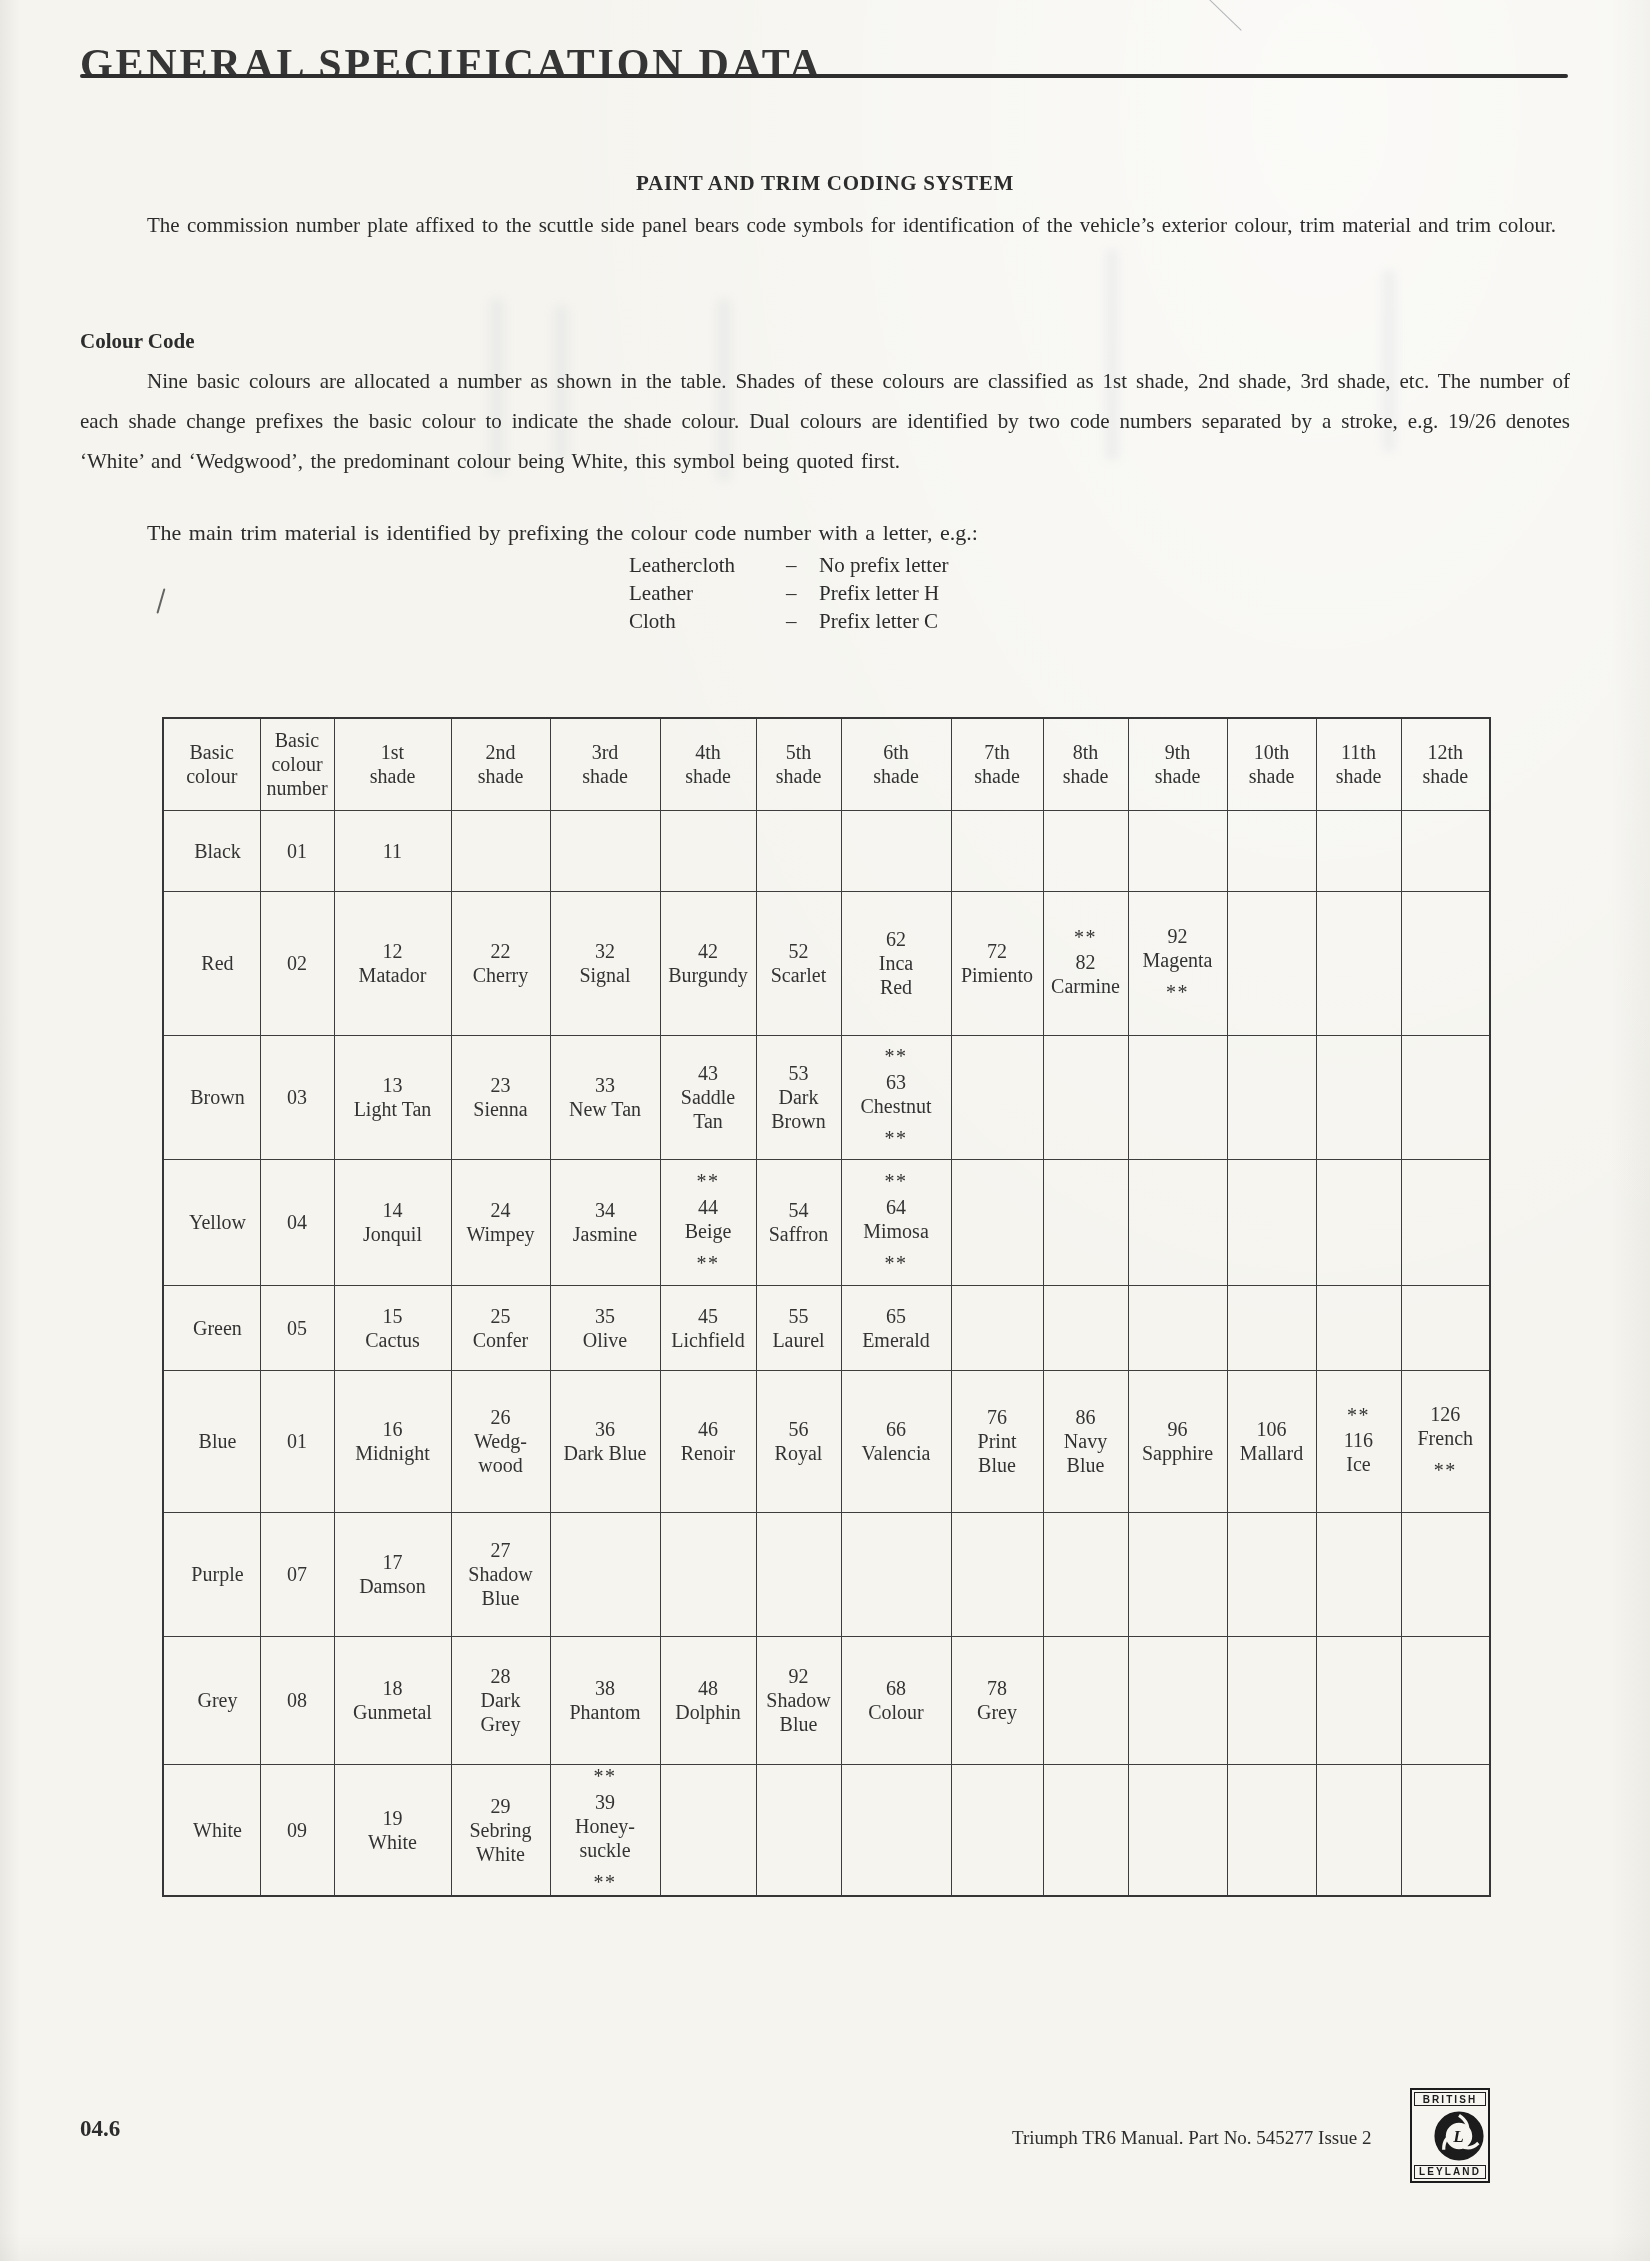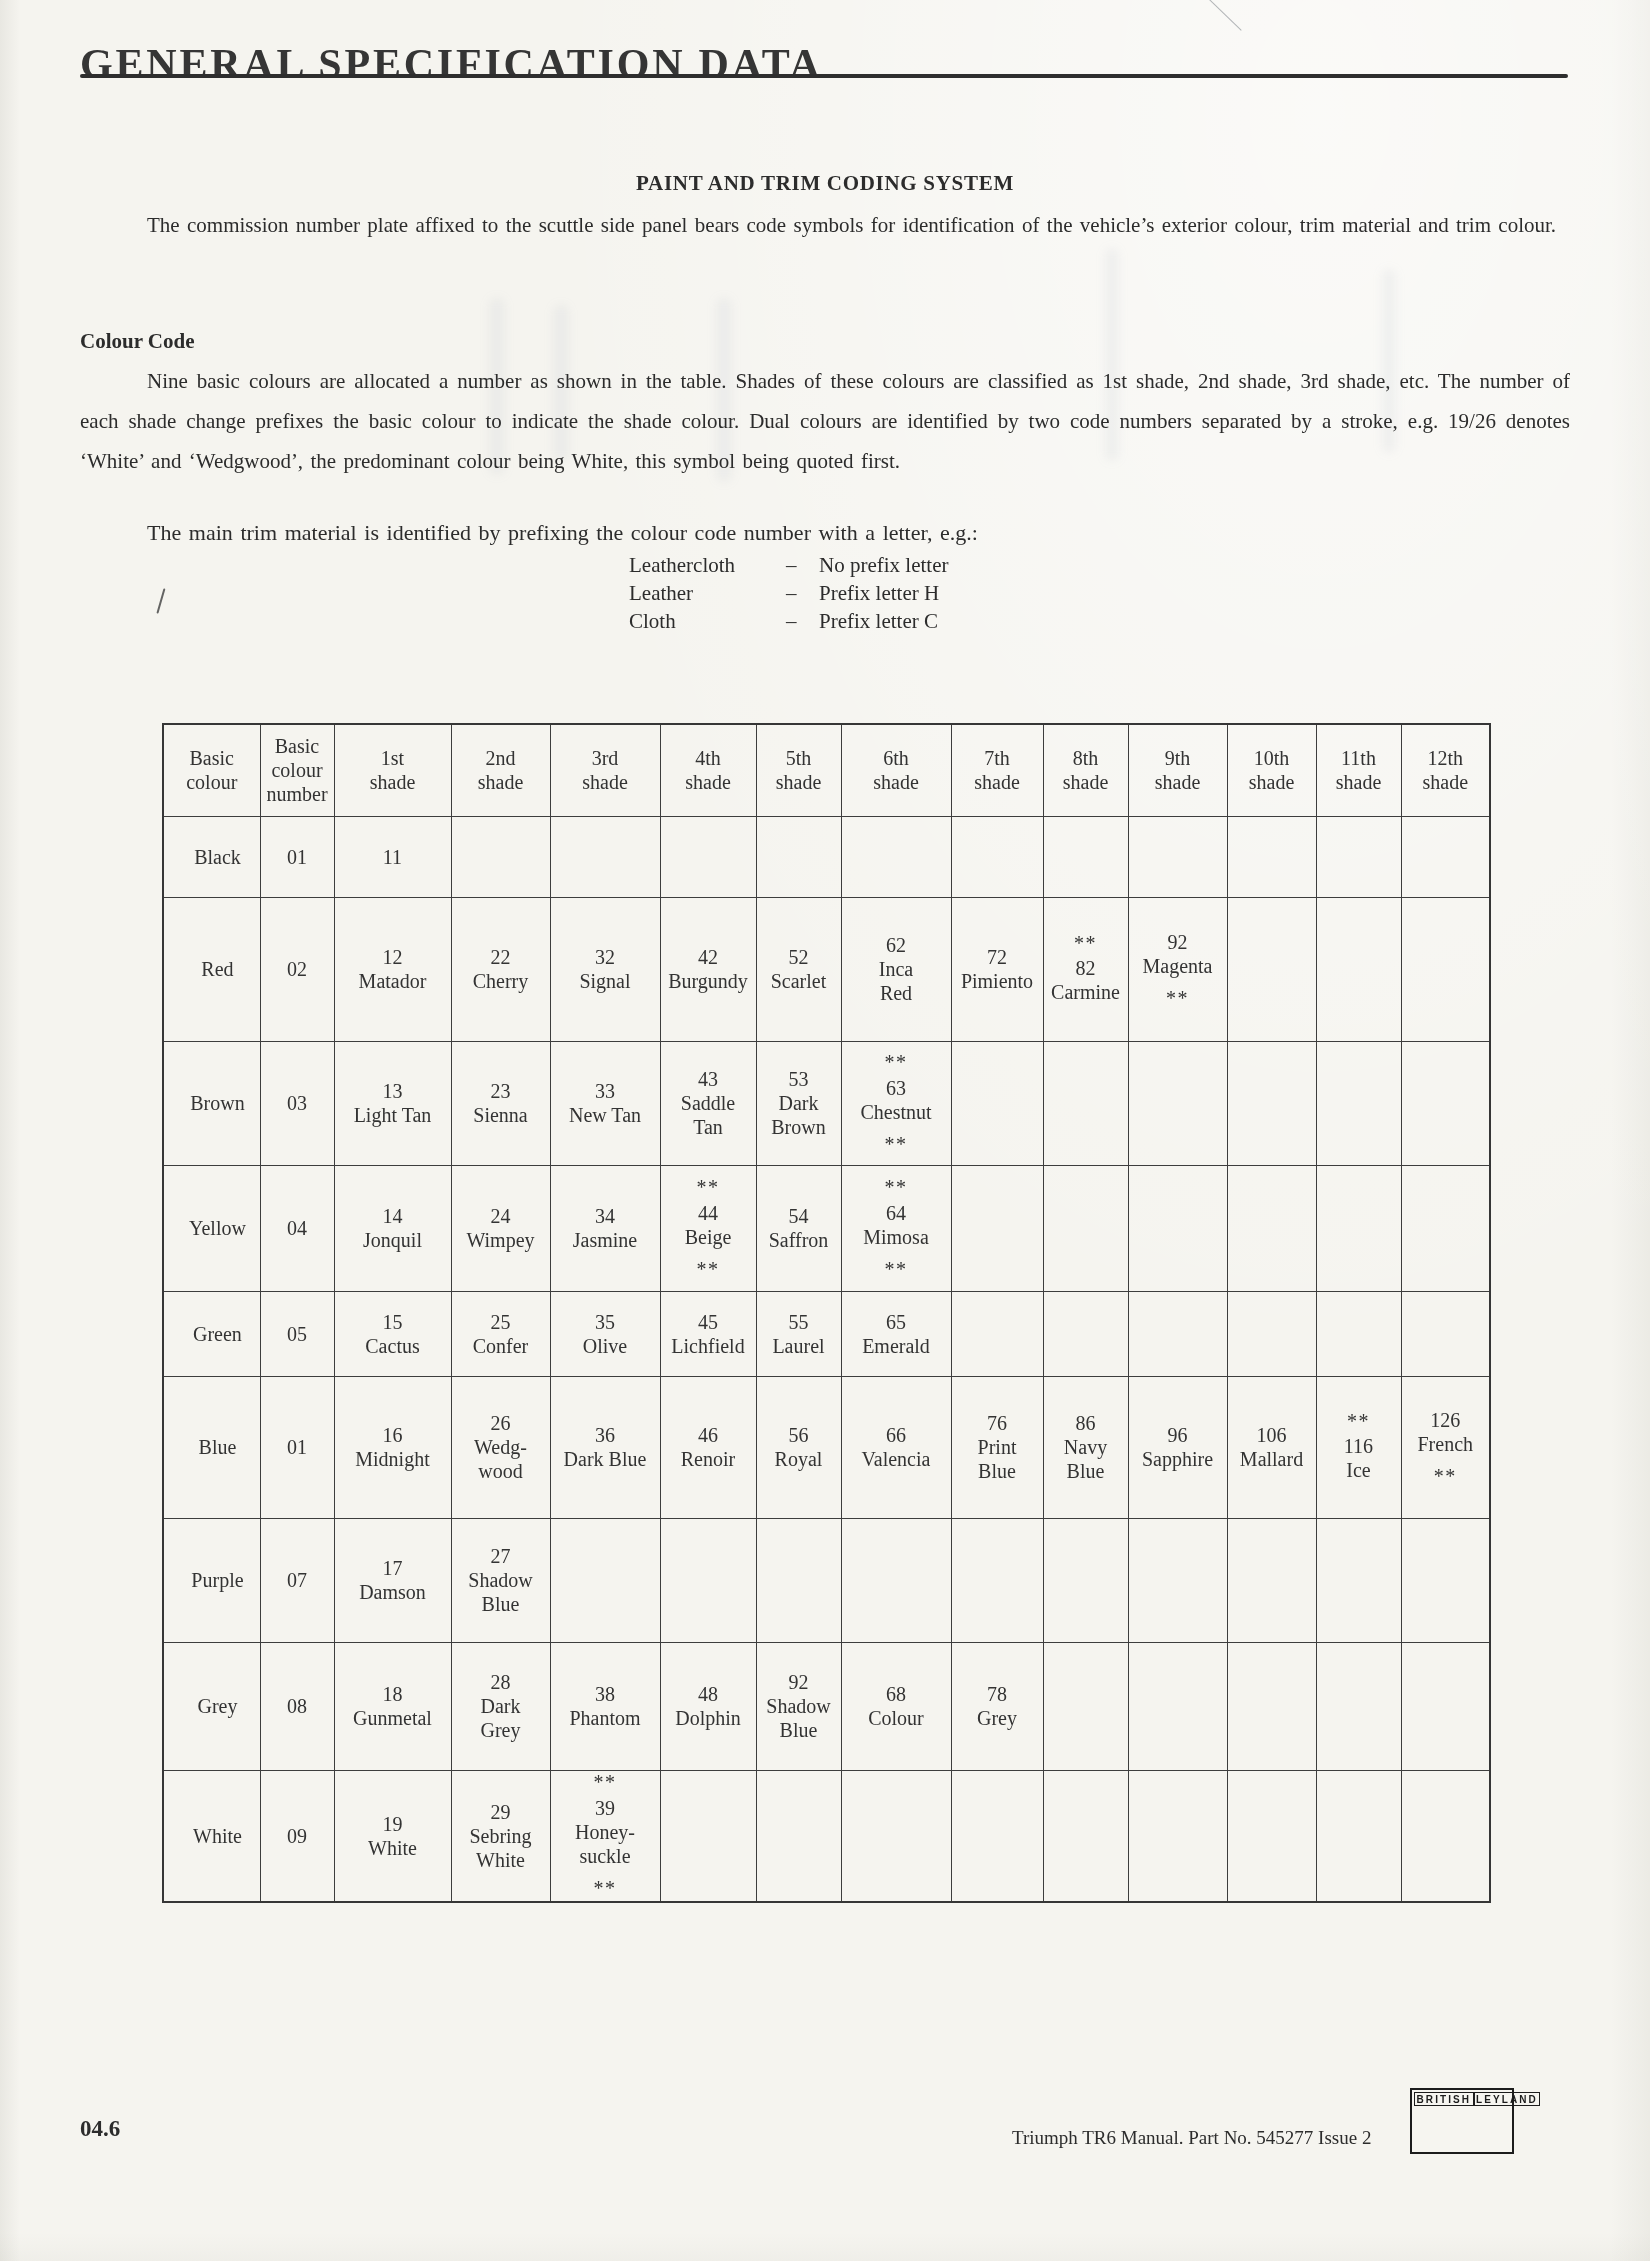--- a/index.html
+++ b/index.html
@@ -60,40 +60,40 @@
     background:#4a4a4a; transform:rotate(16deg); border-radius:1.4px; opacity:.85;
   }
   .scratch {
     position:absolute; left:1205px; top:-4.3px; width:1.4px; height:50px;
     background:#a4a8ab; transform:rotate(-46deg); transform-origin:top left; opacity:.85;
   }
 
   table.colour-table {
     position:absolute; left:162px; top:717px; width:1327px;
     border-collapse:collapse; table-layout:fixed;
-    font-size:20px; color:#333; border:2.1px solid #363636;margin-top:6px;
+    font-size:20px; color:#333; border:2.1px solid #363636;
   }
   .colour-table th, .colour-table td {
     border:1.4px solid #3d3d3d; text-align:center; vertical-align:middle;
     padding:2.8px 1.4px; line-height:24px; font-weight:normal; white-space:pre-line;
   }
   .colour-table td.basic { text-align:center; padding-left:12.8px; }
   .colour-table .code { line-height:24px; }
   .colour-table .name { line-height:24px; }
   .colour-table .star { letter-spacing:1.4px; line-height:18.4px; }
   .colour-table .star.above { margin-bottom:4.3px; }
   .colour-table .star.below { margin-top:11.3px; }
 
   .page-number { position:absolute; left:80px; top:2116px; font-size:23px;font-weight:bold; }
   .manual-ref  { position:absolute; left:1012px; top:2127px; font-size:19px; }
 
   .bl-logo {
-    position:absolute; left:1410px; top:2088px; width:104px;
+    position:absolute; left:1410px; top:2088px; width:80px;
     border:2.8px solid #1c1c1c; background:#f6f5f0; padding:2.1px;
-    display:flex; align-items:flex-start;
+    display:flex; flex-direction:column; align-items:flex-end;
     font-family:"Liberation Sans","DejaVu Sans",sans-serif;
   }
   .bl-band {
     border:1.4px solid #1c1c1c; width:100%; text-align:center;
     font-size:10px; font-weight:bold; letter-spacing:2.1px; padding:0.7px 1.4px; color:#1c1c1c;
   }
   .bl-roundel { width:54px; height:54px; margin:2.1px 0; }
 </style>
 </head>
 <body>

